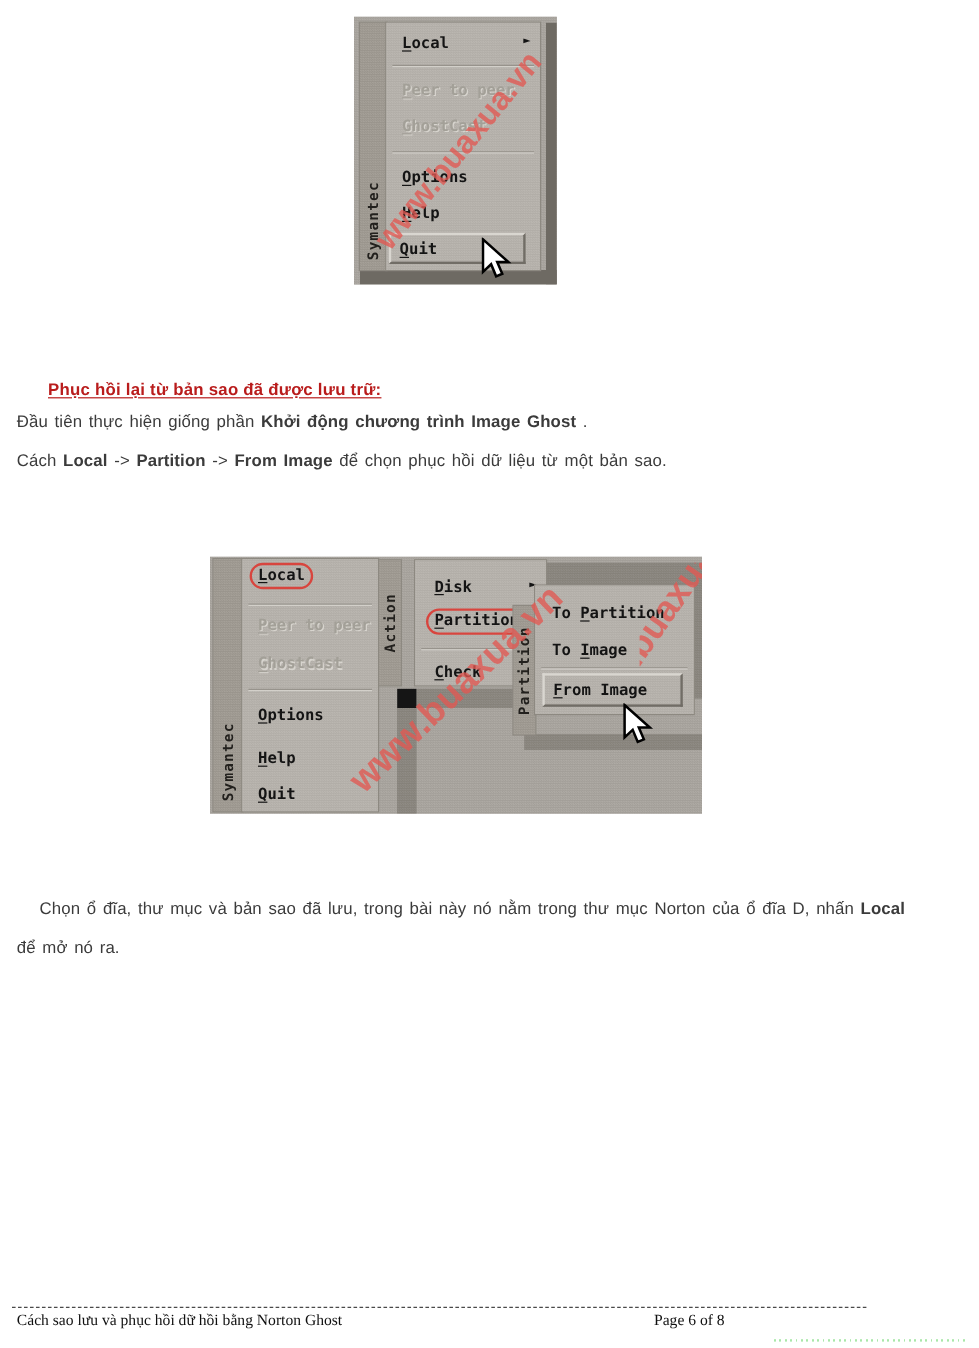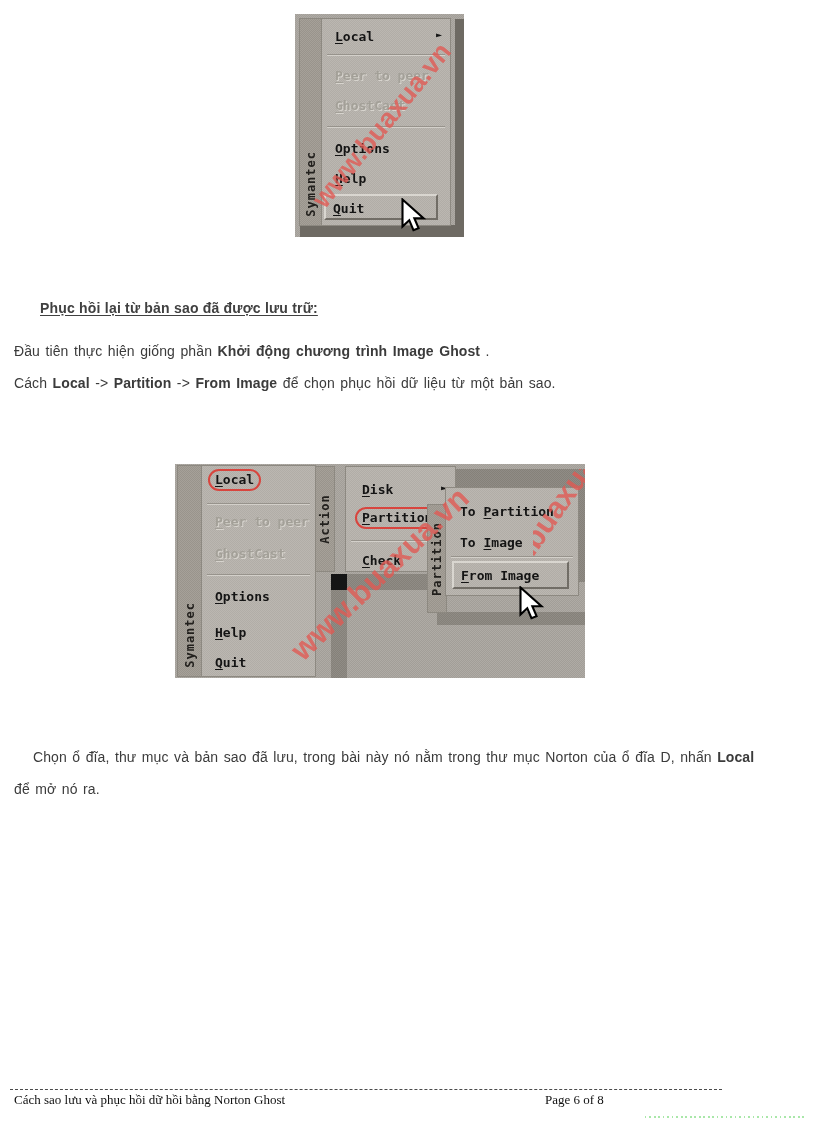--- a/index.html
+++ b/index.html
@@ -111,22 +111,22 @@
   .wm2{left:55px;top:92px;width:300px;font-size:31px;transform:rotate(-44deg);}
   .wmclip{position:absolute;left:358px;top:5px;width:52px;height:104px;overflow:hidden;z-index:8;}
   .wm2b{left:-118px;top:30px;width:270px;font-size:30px;transform:rotate(-55deg);}
 
   .cursor{position:absolute;z-index:9;}
   .cur1{left:106px;top:184px;}
   .cur2{left:344px;top:122px;}
 
   
   .heading{
-    position:absolute;left:40px;top:300px;font-size:14px;font-weight:bold;
-    text-decoration:underline;text-underline-offset:2px;color:#404040;letter-spacing:.2px;
+    position:absolute;left:40px;top:316px;font-size:14px;font-weight:bold;
+    text-decoration:underline;text-underline-offset:2px;color:#b91c1c;letter-spacing:.2px;
   }
   .para{position:absolute;font-size:14px;color:#3b3b3b;word-spacing:1.5px;letter-spacing:.1px;}
   .p1{left:14px;top:343px;}
   .p2{left:14px;top:375px;}
   .p3{left:14px;top:741px;width:748px;line-height:32px;text-indent:19px;}
   .b{font-weight:bold;}
 
   
   .f-line{position:absolute;left:10px;top:1089px;width:712px;height:0;border-top:1px dashed #4a4a4a;}
   .f-text{position:absolute;top:1092px;font-family:"Liberation Serif",serif;font-size:13px;color:#101010;}

